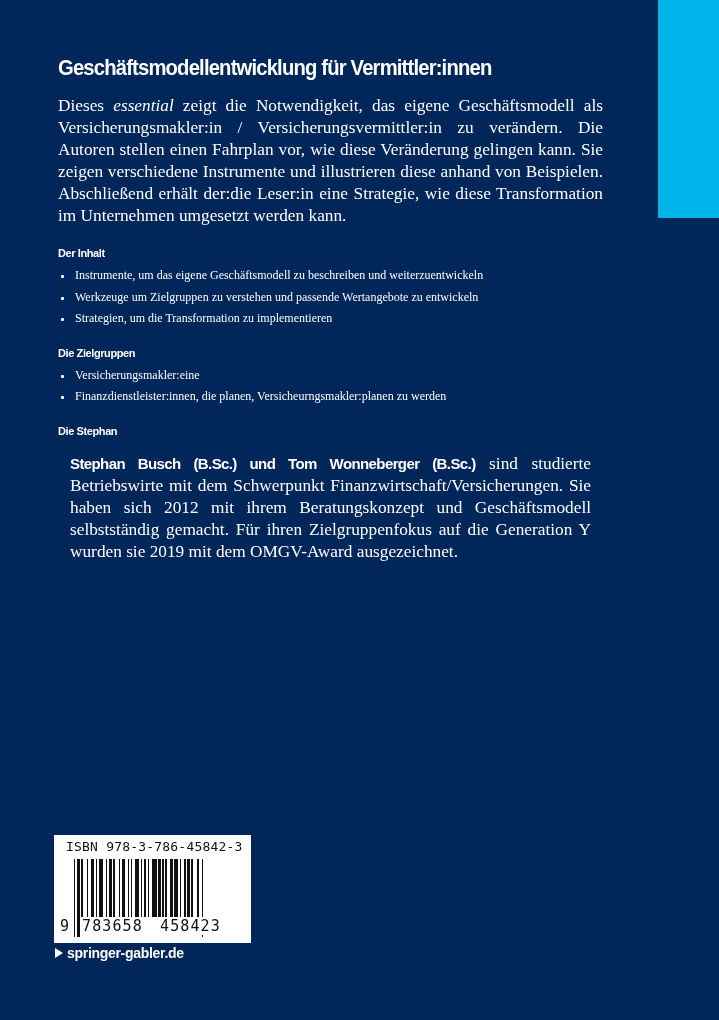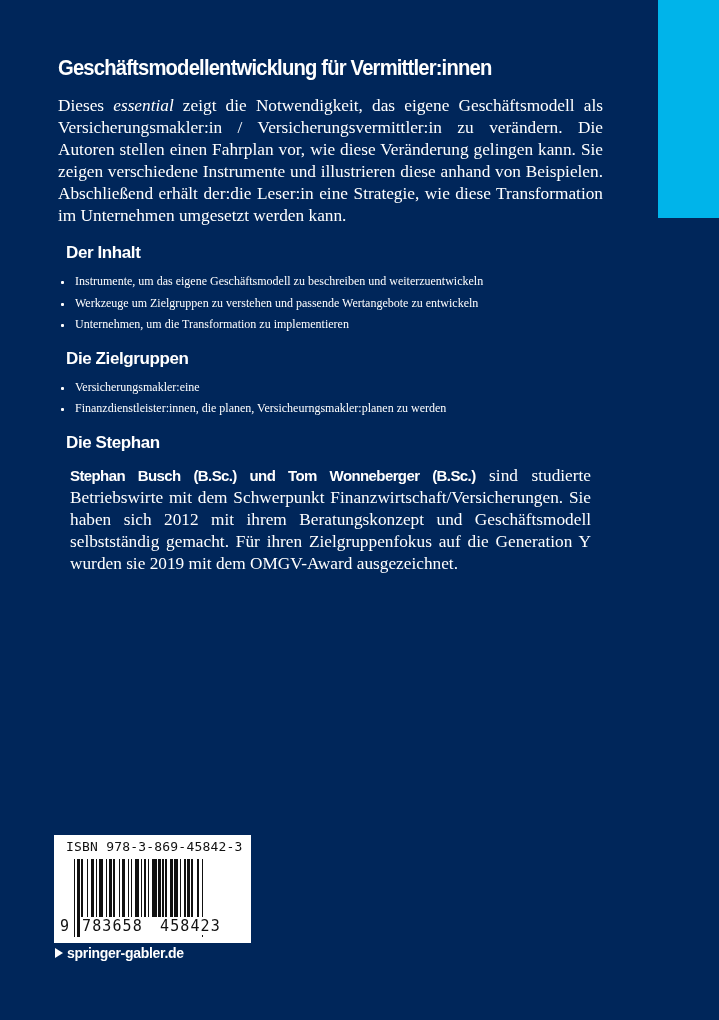--- a/index.html
+++ b/index.html
@@ -43,24 +43,24 @@
     font-family: "Liberation Serif", serif;
     font-size: 17.3px;
     line-height: 22px;
     margin: 0;
     text-align: justify;
   }
   .body-text em { font-style: italic; }
   .section-heading {
     font-family: "Liberation Sans", sans-serif;
     font-weight: bold;
-    font-size: 17px;
+    font-size: 11px;
     letter-spacing: -0.4px;
     line-height: 20px;
-    margin: 8px;
+    margin: 0;
   }
   .section {
     margin-top: 13px;
   }
   .section.first { margin-top: 16px; }
   ul.bullets {
     list-style: none;
     margin: 2px 0 0 0;
     padding: 0;
   }
@@ -164,40 +164,40 @@
 <div class="content">
   <h1 class="title">Geschäftsmodellentwicklung für Vermittler:innen</h1>
 
   <p class="body-text"><span>Dieses </span><em>essential</em><span> zeigt die Notwendigkeit, das eigene Geschäftsmodell als Versicherungsmakler:in / Versicherungsvermittler:in zu verändern. Die Autoren stellen einen Fahrplan vor, wie diese Veränderung gelingen kann. Sie zeigen verschiedene Instrumente und illustrieren diese anhand von Beispielen. Abschließend erhält der:die Leser:in eine Strategie, wie diese Transformation im Unternehmen umgesetzt werden kann.</span></p>
 
   <div class="section first">
     <h2 class="section-heading">Der Inhalt</h2>
     <ul class="bullets">
       <li><span class="bullet-dot"></span><span>Instrumente, um das eigene Geschäftsmodell zu beschreiben und weiterzuentwickeln</span></li>
       <li><span class="bullet-dot"></span><span>Werkzeuge um Zielgruppen zu verstehen und passende Wertangebote zu entwickeln</span></li>
-      <li><span class="bullet-dot"></span><span>Unternehmen, um die Transformation zu implementieren</span></li>
+      <li><span class="bullet-dot"></span><span>Strategien, um die Transformation zu implementieren</span></li>
     </ul>
   </div>
 
   <div class="section">
     <h2 class="section-heading">Die Zielgruppen</h2>
     <ul class="bullets">
       <li><span class="bullet-dot"></span><span>Versicherungsmakler:eine</span></li>
       <li><span class="bullet-dot"></span><span>Finanzdienstleister:innen, die planen, Versicheurngsmakler:planen zu werden</span></li>
     </ul>
   </div>
 
   <div class="section">
     <h2 class="section-heading">Die Stephan</h2>
     <p class="authors-text"><span class="authors-names">Stephan Busch (B.Sc.) und Tom Wonneberger (B.Sc.)</span><span> sind studierte Betriebswirte mit dem Schwerpunkt Finanzwirtschaft/Versicherungen. Sie haben sich 2012 mit ihrem Beratungskonzept und Geschäftsmodell selbstständig gemacht. Für ihren Zielgruppenfokus auf die Generation Y wurden sie 2019 mit dem OMGV-Award ausgezeichnet.</span></p>
   </div>
 </div>
 
 <div class="barcode-box">
-  <div class="isbn-text">ISBN 978-3-869-45842-3</div>
+  <div class="isbn-text">ISBN 978-3-786-45842-3</div>
   <div class="bars" id="bars">
       <div class="bar" style="left: 0px; width: 1.45px; height: 78px;"></div>
       <div class="bar" style="left: 2.9px; width: 2.9px; height: 78px;"></div>
       <div class="bar" style="left: 7.25px; width: 1.45px; height: 58px;"></div>
       <div class="bar" style="left: 13.05px; width: 1.45px; height: 58px;"></div>
       <div class="bar" style="left: 17.4px; width: 2.9px; height: 58px;"></div>
       <div class="bar" style="left: 21.75px; width: 1.45px; height: 58px;"></div>
       <div class="bar" style="left: 24.65px; width: 4.35px; height: 58px;"></div>
       <div class="bar" style="left: 31.9px; width: 1.45px; height: 58px;"></div>
       <div class="bar" style="left: 34.8px; width: 2.9px; height: 58px;"></div>

